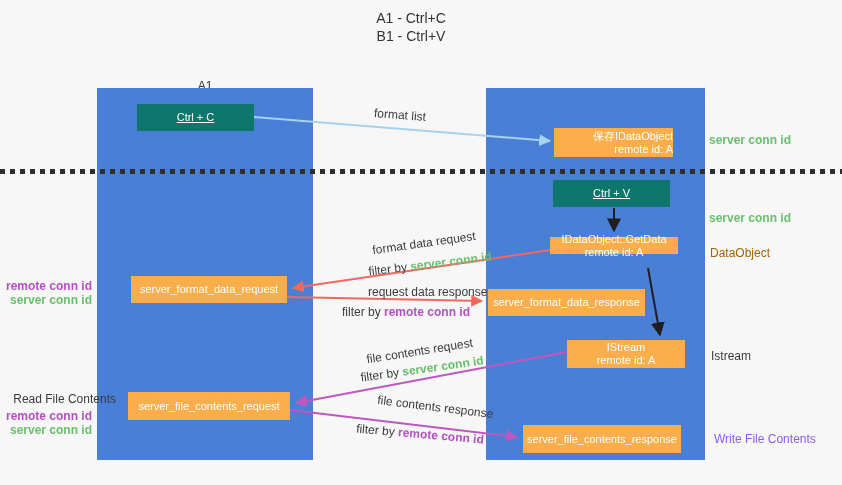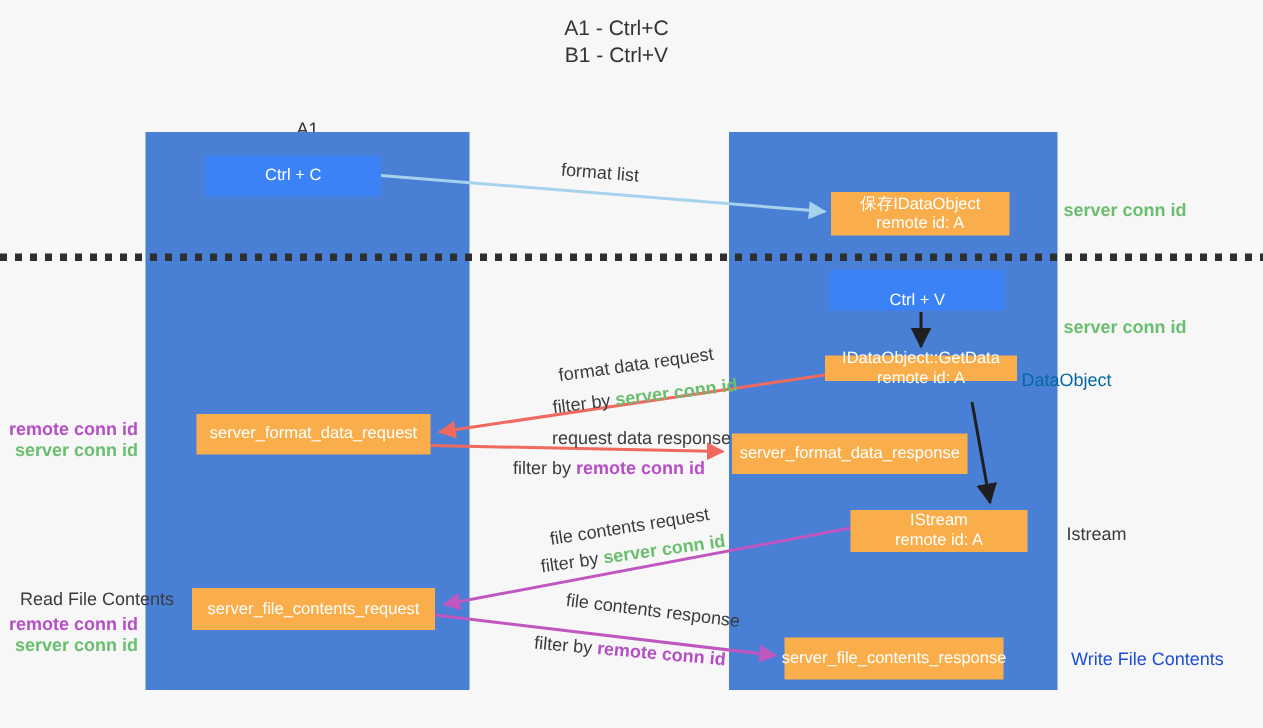--- a/index.html
+++ b/index.html
@@ -26,52 +26,52 @@
   .dashline{
     position:absolute; left:0; top:169px; width:842px; height:5px; z-index:4;
     background:repeating-linear-gradient(90deg,#2e2e2e 0 5px,transparent 5px 10px);
   }
   .arrows{ position:absolute; left:0; top:0; z-index:2; }
   .node{
     position:absolute; z-index:3;
     display:flex; flex-direction:column; align-items:center; justify-content:center;
     color:#fff; font-size:11px; line-height:13px; text-align:center; white-space:nowrap;
   }
-  .node.green{ background:#3b82f6; }
+  .node.green{ background:#0f766e;text-decoration:underline; }
   .node.orange{ background:#f9ae4b; }
   .n-ctrlc   { left:137px; top:104px; width:117px; height:27px; }
-  .n-save    { left:554px; top:128px; width:119px; height:29px; }
-  .n-ctrlv   { left:553px; top:180px; width:117px; height:27px;justify-content:flex-end; }
+  .n-save    { left:554px; top:128px; width:119px; height:29px;align-items:flex-end; }
+  .n-ctrlv   { left:553px; top:180px; width:117px; height:27px; }
   .n-getdata { left:550px; top:237px; width:128px; height:17px; }
   .n-freq    { left:131px; top:276px; width:156px; height:27px; }
   .n-fresp   { left:488px; top:289px; width:157px; height:27px; }
   .n-istream { left:567px; top:340px; width:118px; height:28px; }
   .n-fileq   { left:128px; top:392px; width:162px; height:28px; }
-  .n-filer   { left:523px; top:425px; width:146px; height:28px; }
+  .n-filer   { left:523px; top:425px; width:158px; height:28px; }
   .al{
     position:absolute; z-index:5; font-size:12px; color:#3b3b3b; white-space:nowrap;
     transform-origin:center center;
   }
   .green-t{ color:#6abf6e; font-weight:700; }
   .purple-t{ color:#b44fc4; font-weight:700; }
   .al-formatlist   { left:374px; top:108px; transform:rotate(4.5deg); }
   .al-fdreq        { left:372px; top:236px; transform:rotate(-8deg); }
   .al-fdreq-filter { left:368px; top:257px; transform:rotate(-7deg); }
   .al-fdresp       { left:368px; top:285px; }
   .al-fdresp-filter{ left:342px; top:305px; }
   .al-fcreq        { left:366px; top:344px; transform:rotate(-9deg); }
   .al-fcreq-filter { left:360px; top:362px; transform:rotate(-8deg); }
   .al-fcresp       { left:377px; top:400px; transform:rotate(7deg); }
   .al-fcresp-filter{ left:356px; top:427px; transform:rotate(5deg); }
   .sl{ position:absolute; z-index:5; font-size:12px; line-height:14px; white-space:nowrap; }
   .sl.right-top    { left:709px; top:133px; }
   .sl.right-mid    { left:709px; top:211px; }
-  .sl.right-dobj   { left:681px; top:246px; color:#0369a1; }
+  .sl.right-dobj   { left:710px; top:246px; color:#a16207; }
   .sl.right-istream{ left:711px; top:349px; color:#3b3b3b; }
-  .sl.right-write  { left:714px; top:432px; color:#1d4ed8; }
+  .sl.right-write  { left:714px; top:432px; color:#8b5cf6; }
   .sl.left-block1  { left:0; top:279px; width:92px; text-align:right; }
   .sl.left-read    { left:0; top:392px; width:116px; text-align:right; color:#3b3b3b; }
   .sl.left-block2  { left:0; top:409px; width:92px; text-align:right; }
 </style>
 </head>
 <body>
 
 <div class="canvas">
 
   <div class="title">

